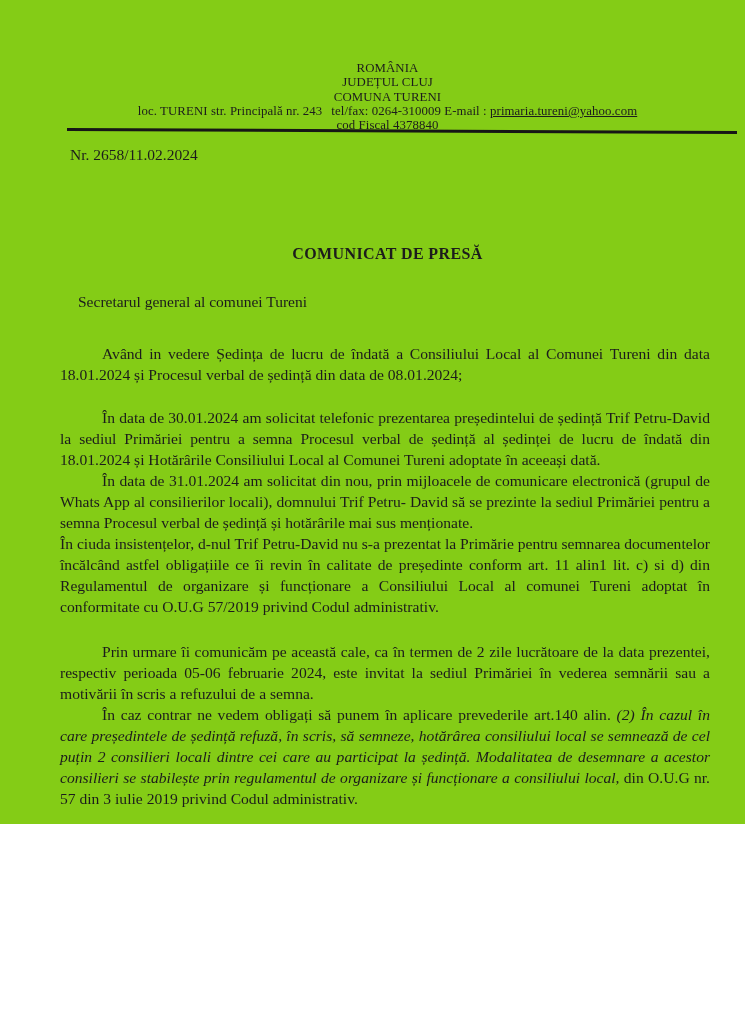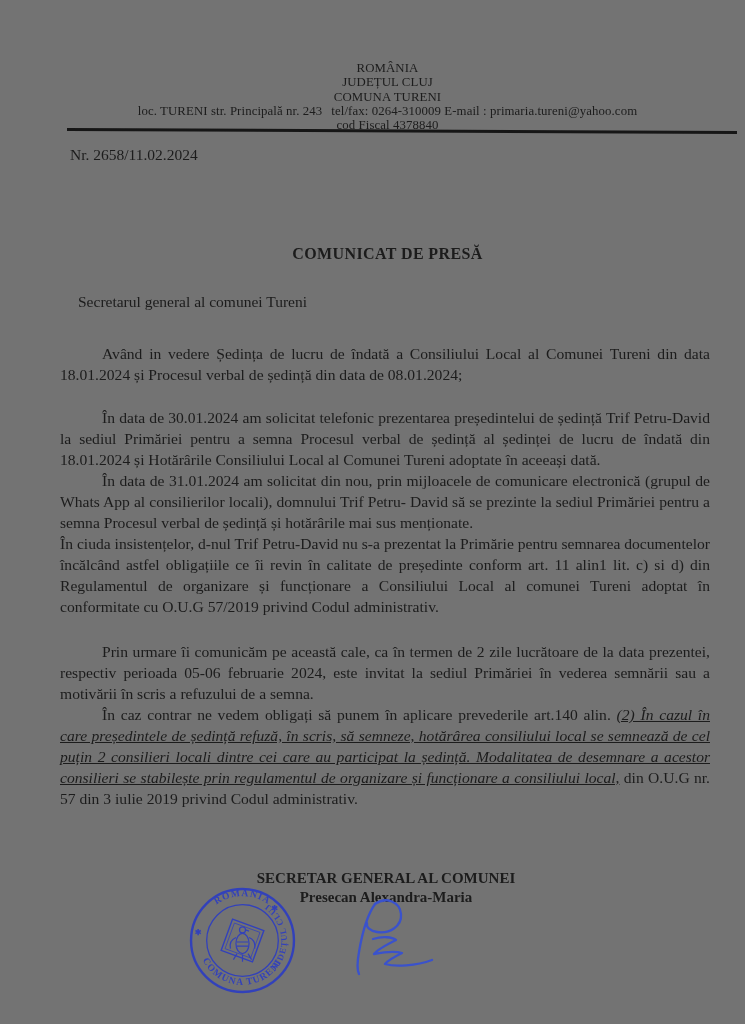--- a/index.html
+++ b/index.html
@@ -1,45 +1,45 @@
 <!DOCTYPE html>
 <html><head>
 <meta charset="utf-8">
 <style>
   html,body { margin:0; padding:0; background:#ffffff; }
   .page {
-    position:relative; width:745px; height:1024px;
-    background:#737373; overflow:hidden;
+    position:relative; width:745px; height:824px;
+    background:#84cc16; overflow:hidden;
     font-family:"Liberation Serif","DejaVu Serif",serif;
     color:#1c1c1c;
   }
   .header {
     position:absolute; top:61px; left:30px; width:715px;
     text-align:center; font-size:12.8px; line-height:14.3px;
     letter-spacing:0.1px;
   }
   .header .addr-gap { display:inline-block; width:9px; }
-  .email { }
+  .email { text-decoration:underline; }
   .rule {
     position:absolute; top:128px; left:67px; width:670px; height:3px;
     background:#161616; transform:rotate(0.25deg); transform-origin:left center;
   }
   .doc-number { position:absolute; top:146px; left:70px; font-size:15.5px; }
   .doc-title {
     position:absolute; top:245px; left:30px; width:715px; text-align:center;
     font-weight:bold; font-size:16px; letter-spacing:0.4px;
   }
   .doc-subject { position:absolute; top:293px; left:66px; font-size:15.5px;margin-left:12px; }
   .body-text {
     position:absolute; top:343px; left:60px; width:650px;
     font-size:15.6px; line-height:21px; text-align:justify;
   }
   .body-text p { margin:0; }
   .body-text p.indent { text-indent:42px; }
-  .run-italic { font-style:italic;text-decoration:underline; }
+  .run-italic { font-style:italic; }
   .sig-block {
     position:absolute; top:869px; left:26px; width:720px;
     text-align:center; font-size:15px; line-height:19px;font-weight:bold;
   }
   .stamp { position:absolute; left:186px; top:884px; width:113px; height:113px; opacity:0.93; }
   .ink { position:absolute; left:328px; top:890px; width:112px; height:96px; }
 </style>
 </head>
 <body>
 

